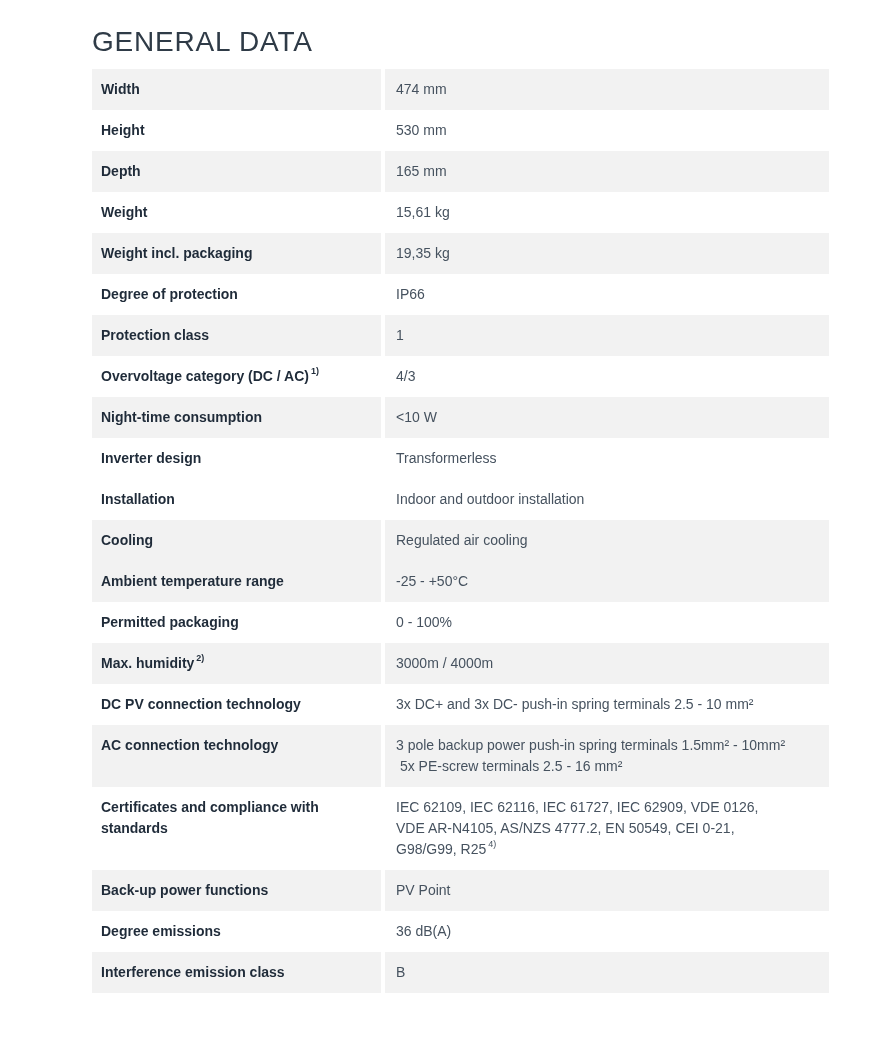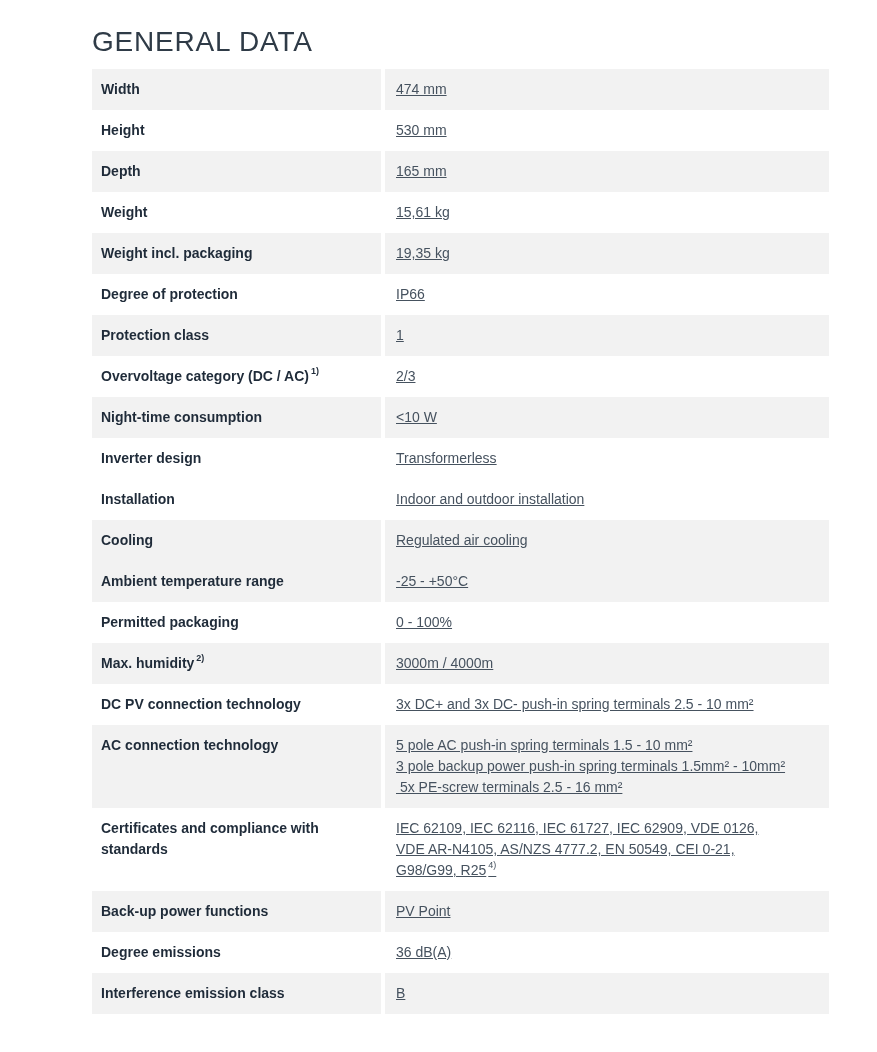--- a/index.html
+++ b/index.html
@@ -54,21 +54,20 @@
     line-height:21px;
     color:var(--c-value);
     background:var(--c-plain);
   }
   .spec-row.shaded .label-cell,
   .spec-row.shaded .value-cell{
     background:var(--c-shaded);
   }
   .value-line{
     white-space:pre;
-    text-decoration:underline;
   }
   sup.sup{
     font-size:9px;
     line-height:0;
     position:relative;
     top:-1px;
     margin-left:2px;
   }
 </style>
 </head>
@@ -116,21 +115,21 @@
   </div>
       <div class="spec-row shaded">
     <div class="label-cell"><span class="label-text">Protection class</span></div>
     <div class="value-cell">
           <div class="value-line">1</div>
         </div>
   </div>
       <div class="spec-row">
     <div class="label-cell"><span class="label-text">Overvoltage category (DC / AC)</span><sup class="sup label-sup">1)</sup></div>
     <div class="value-cell">
-          <div class="value-line">2/3</div>
+          <div class="value-line">4/3</div>
         </div>
   </div>
       <div class="spec-row shaded">
     <div class="label-cell"><span class="label-text">Night-time consumption</span></div>
     <div class="value-cell">
           <div class="value-line">&lt;10 W</div>
         </div>
   </div>
       <div class="spec-row">
     <div class="label-cell"><span class="label-text">Inverter design</span></div>
@@ -170,21 +169,20 @@
   </div>
       <div class="spec-row">
     <div class="label-cell"><span class="label-text">DC PV connection technology</span></div>
     <div class="value-cell">
           <div class="value-line">3x DC+ and 3x DC- push-in spring terminals 2.5 - 10 mm²</div>
         </div>
   </div>
       <div class="spec-row shaded">
     <div class="label-cell"><span class="label-text">AC connection technology</span></div>
     <div class="value-cell">
-          <div class="value-line">5 pole AC push-in spring terminals 1.5 - 10 mm²</div>
           <div class="value-line">3 pole backup power push-in spring terminals 1.5mm² - 10mm²</div>
           <div class="value-line"> 5x PE-screw terminals 2.5 - 16 mm²</div>
         </div>
   </div>
       <div class="spec-row">
     <div class="label-cell"><span class="label-text">Certificates and compliance with standards</span></div>
     <div class="value-cell">
           <div class="value-line">IEC 62109, IEC 62116, IEC 61727, IEC 62909, VDE 0126,</div>
           <div class="value-line">VDE AR-N4105, AS/NZS 4777.2, EN 50549, CEI 0-21,</div>
           <div class="value-line">G98/G99, R25<sup class="sup">4)</sup></div>

